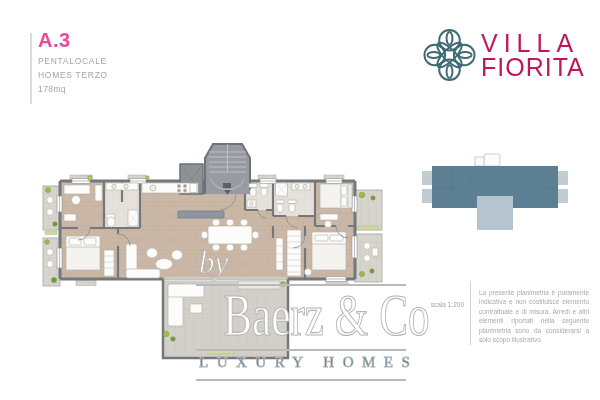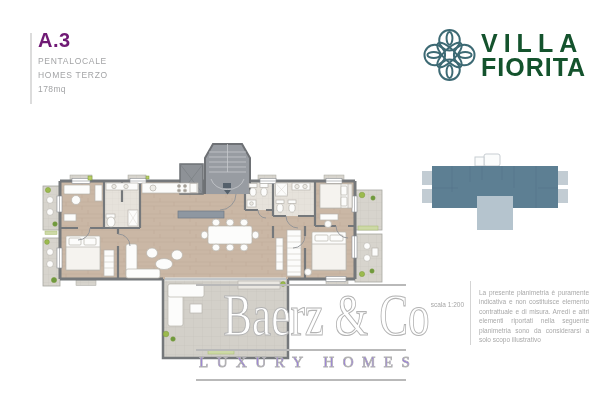--- a/index.html
+++ b/index.html
@@ -2,27 +2,27 @@
 <html><head>
 <meta charset="utf-8">
 <style>
   html,body{margin:0;padding:0;background:#fff;}
   .frame{position:relative;width:600px;height:400px;background:#ffffff;overflow:hidden;
          font-family:"Liberation Sans",sans-serif;}
   .abs{position:absolute;}
 
   
   .hdr-rule{left:30px;top:33px;width:2px;height:71px;background:#dcdcdc;}
-  .unit-code{left:38px;top:29px;font-size:20px;font-weight:600;color:#701a75;letter-spacing:.5px;}
+  .unit-code{left:38px;top:29px;font-size:20px;font-weight:600;color:#ec4899;letter-spacing:.5px;}
   .unit-meta{left:38px;font-size:8.5px;color:#a3a4a6;letter-spacing:.7px;text-align:right;}
   .m1{top:56px;} .m2{top:70px;} .m3{top:84px;letter-spacing:.4px;}
 
   
   .logo-flower{left:423px;top:27px;}
-  .logo-text{left:481px;top:31px;color:#14532d;line-height:24px;font-weight:700;}
+  .logo-text{left:481px;top:31px;color:#be185d;line-height:24px;font-weight:400;}
   .logo-l1{font-size:25px;letter-spacing:6px;}
   .logo-l2{font-size:25px;letter-spacing:1px;}
 
   
   .keyplan{left:418px;top:152px;}
 
   
   .scale-label{left:418px;top:301px;width:46px;text-align:right;font-size:6.5px;color:#a6a6a6;}
   .foot-divider{left:470px;top:281px;width:1px;height:64px;background:#d4d4d4;}
   .disclaimer{left:479px;top:288px;width:110px;font-size:6.5px;line-height:1.45;
@@ -36,21 +36,21 @@
   .wm .abs{position:absolute;}
   .wm-by{left:6px;top:2px;font-family:"Liberation Serif",serif;font-style:italic;
          font-size:31px;color:#fff;-webkit-text-stroke:.9px #b3b3b3;}
   .wm-line{left:3px;width:210px;height:1.5px;background:#b9b9b9;}
   .l1{top:41px;} .l2{top:106px;} .l3{top:136px;}
   .wm-brand{left:0;top:43px;width:216px;text-align:center;font-family:"Liberation Serif",serif;
             font-size:60px;line-height:58px;color:#fff;-webkit-text-stroke:1.1px #b3b3b3;
             transform:scaleX(.72);transform-origin:50% 50%;white-space:nowrap;}
   .wm-tagline{left:0;top:111px;width:216px;text-align:center;font-family:"Liberation Serif",serif;
               font-size:15px;letter-spacing:8.5px;padding-left:6px;box-sizing:border-box;
-              color:#8b5cf6;-webkit-text-stroke:.9px #b3b3b3;white-space:nowrap;}
+              color:#0369a1;-webkit-text-stroke:.9px #b3b3b3;white-space:nowrap;}
 </style>
 </head>
 <body>
 
 <div class="frame">
 
   <div class="abs hdr-rule"></div>
   <div class="abs unit-code">A.3</div>
   <div class="abs unit-meta m1">PENTALOCALE</div>
   <div class="abs unit-meta m2">HOMES TERZO</div>
@@ -320,20 +320,21 @@
       <rect x="59" y="44" width="36" height="34" fill="#b5c4ce"></rect>
       <path d="M34,14 V40 M52,14 V30 M96,14 V36 M118,14 V56 M14,36 H40 M120,36 H140 M64,14 V28 M84,14 V28" stroke="#527186" stroke-width=".6" fill="none" opacity=".7"></path>
     </svg>
   </div>
 
   <div class="abs scale-label">scala 1:200</div>
   <div class="abs foot-divider"></div>
   <div class="abs disclaimer">La presente planimetria è puramente indicativa e non costituisce elemento contrattuale e di misura. Arredi e altri elementi riportati nella seguente planimetria sono da considerarsi a solo scopo illustrativo</div>
 
   <div class="abs wm">
+    <div class="abs wm-by">by</div>
     <div class="abs wm-line l1"></div>
     <div class="abs wm-brand">Baerz &amp; Co</div>
     <div class="abs wm-line l2"></div>
     <div class="abs wm-tagline">LUXURY HOMES</div>
     <div class="abs wm-line l3"></div>
   </div>
 
 </div>
 
 </body></html>

